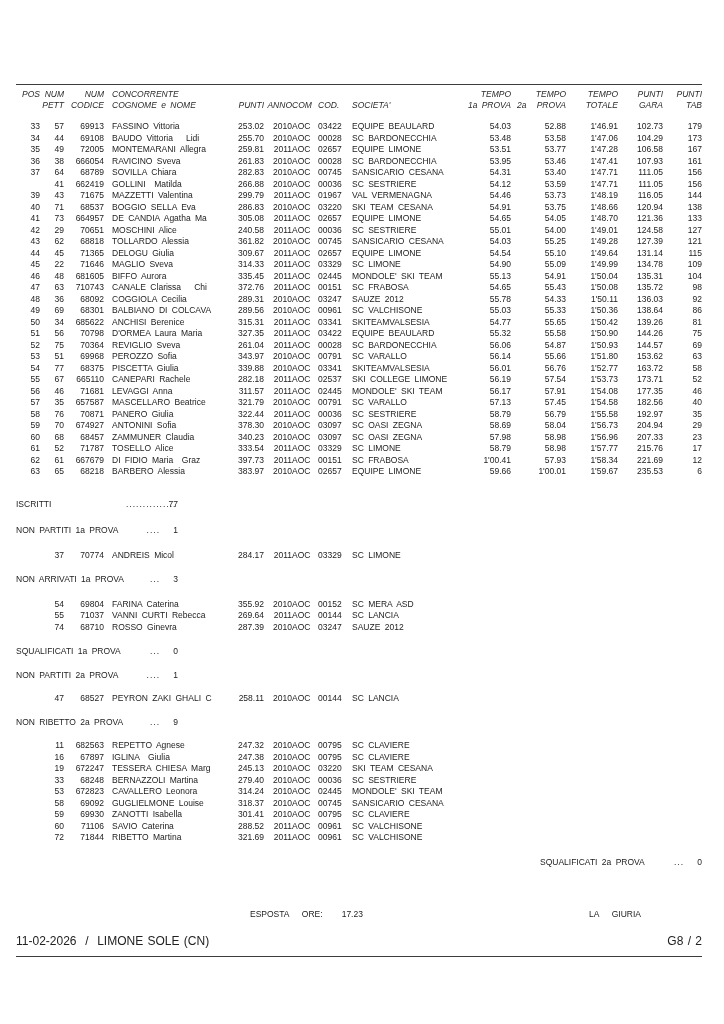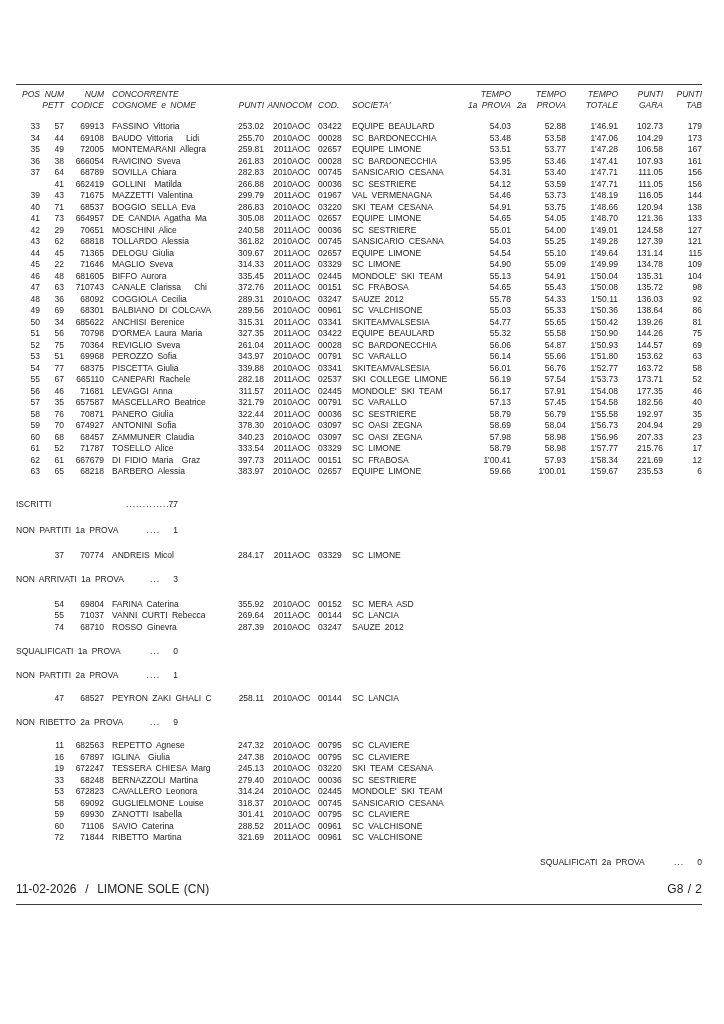--- a/index.html
+++ b/index.html
@@ -195,20 +195,24 @@
       <div class="r"><span class="c-pos"></span><span class="c-pett">60</span><span class="c-codice">71106</span><span class="c-name">SAVIO Caterina</span><span class="c-punti">288.52</span><span class="c-anno">2011</span><span class="c-com">AOC</span><span class="c-cod">00961</span><span class="c-soc">SC VALCHISONE</span><span class="c-t1"></span><span class="c-t2"></span><span class="c-tot"></span><span class="c-gara"></span><span class="c-tab"></span></div>
       <div class="r"><span class="c-pos"></span><span class="c-pett">72</span><span class="c-codice">71844</span><span class="c-name">RIBETTO Martina</span><span class="c-punti">321.69</span><span class="c-anno">2011</span><span class="c-com">AOC</span><span class="c-cod">00961</span><span class="c-soc">SC VALCHISONE</span><span class="c-t1"></span><span class="c-t2"></span><span class="c-tot"></span><span class="c-gara"></span><span class="c-tab"></span></div>
     </div>
 
   <div class="sect" id="sect-sq2">
     <span class="s-label">SQUALIFICATI  2a  PROVA</span>
     <span class="s-dots">...</span>
     <span class="s-count">0</span>
   </div>
 
+  <div class="posted-row">
+    <span><span>ESPOSTA  ORE:</span><span>   </span><span>17.23</span></span>
+    <span>LA  GIURIA</span>
+  </div>
 
   <div class="date-row">
     <span>11-02-2026  /  LIMONE SOLE (CN)</span>
     <span>G8 / 2</span>
   </div>
 
   <hr class="rule" id="bottom-rule">
 
 
 </div>

